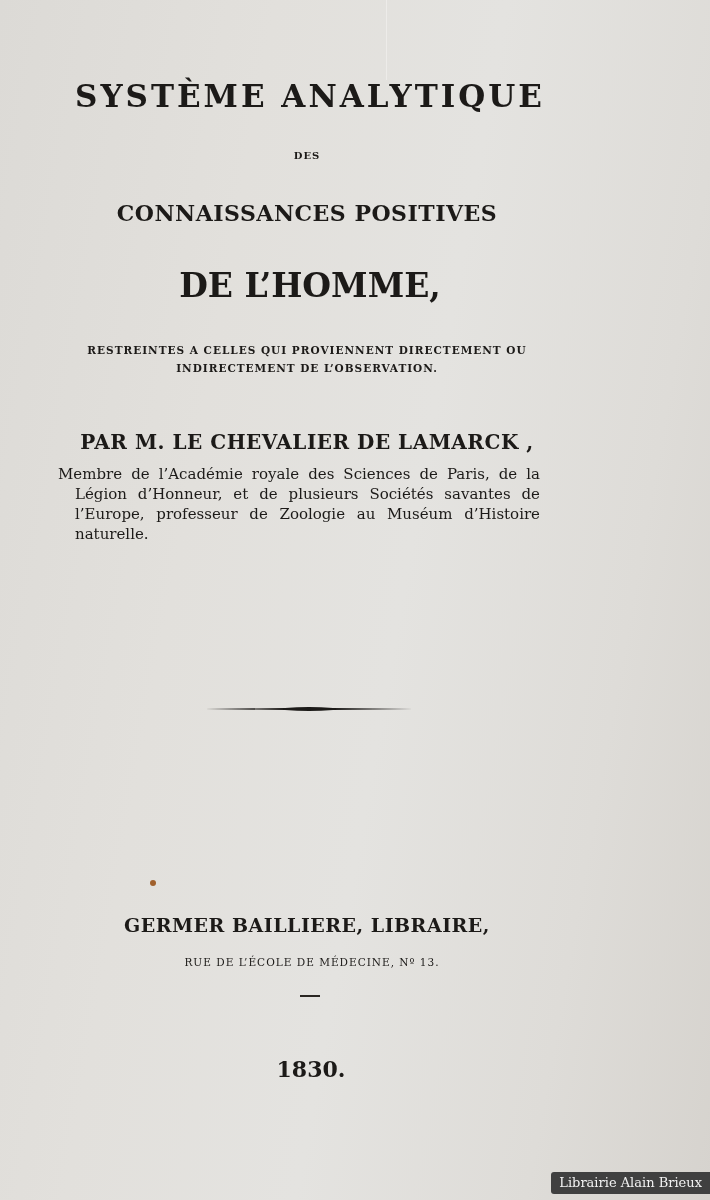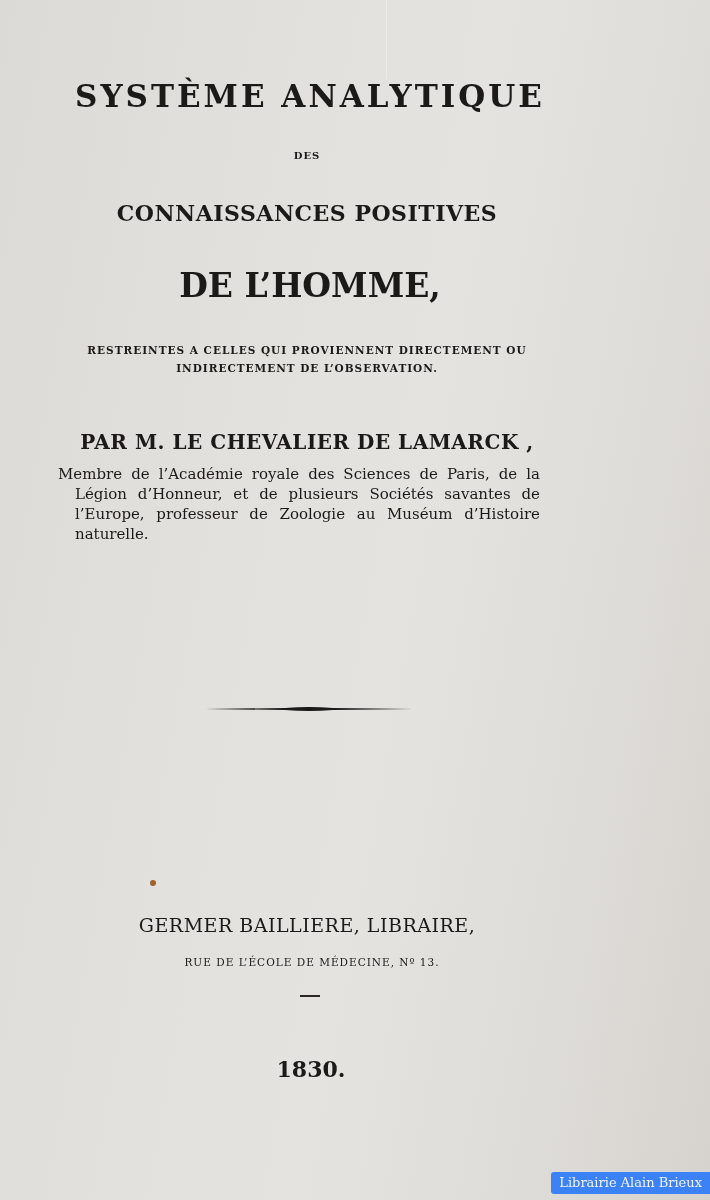--- a/index.html
+++ b/index.html
@@ -15,28 +15,28 @@
   .des { top: 150px; font-size: 10px; font-weight: bold; letter-spacing: 1px; left: 0; width: 614px; }
   .title2 { top: 200px; font-size: 22px; font-weight: bold; letter-spacing: 0.5px; left: 0; width: 614px; }
   .title3 { top: 266px; font-size: 33px; font-weight: bold; left: 10px; width: 600px; text-align: center; }
   .sub1 { top: 344px; font-size: 10.5px; font-weight: bold; letter-spacing: 1px; left: 2px; width: 610px; }
   .sub2 { top: 362px; font-size: 10.5px; font-weight: bold; letter-spacing: 1px; left: 2px; width: 610px; }
   .author { top: 430px; font-size: 20px; font-weight: bold; letter-spacing: 0.5px; left: 0; width: 614px; }
   .desc { position: absolute; top: 464px; left: 58px; width: 482px; font-size: 15px; line-height: 20px; text-align: justify; text-indent: 0; }
   .desc p { margin: 0; padding-left: 17px; text-indent: -17px; }
   .rule { position: absolute; top: 706px; left: 205px; width: 208px; height: 6px; }
   .paris { top: 862px; font-size: 28px; font-weight: normal; letter-spacing: 1.5px; left: 10px; width: 604px; }
-  .publisher { top: 914px; font-size: 19px; font-weight: normal; letter-spacing: 0.5px; left: 0; width: 614px; }
+  .publisher { top: 914px; font-size: 19px; font-weight: bold; letter-spacing: 0.5px; left: 0; width: 614px; }
   .address { top: 956px; font-size: 10.5px; letter-spacing: 1px; left: 6px; width: 612px; }
   .dash { position: absolute; top: 995px; left: 300px; width: 20px; height: 2px; background: #2a2622; }
   .year { top: 1014px; font-size: 22px; font-weight: bold; left: 4px; width: 614px; margin-top: 42px; }
   .spot { position: absolute; top: 880px; left: 150px; width: 6px; height: 6px; border-radius: 50%; background: #a0602c; }
   .watermark {
     position: absolute; right: 0; top: 1172px; height: 22px; padding: 0 8px 0 8px;
-    background: #3b82f6; color: #f2f2f2; font-family: "DejaVu Serif", "Liberation Serif", serif;
+    background: #404040; color: #f2f2f2; font-family: "DejaVu Serif", "Liberation Serif", serif;
     font-size: 13px; line-height: 22px; border-radius: 3px 0 0 3px;
   }
   .crease { position: absolute; top: 0; left: 386px; width: 1px; height: 80px; background: rgba(255,255,255,0.35); }
 </style>
 </head>
 <body>
 
 <div class="page">
   <div class="crease"></div>
 

